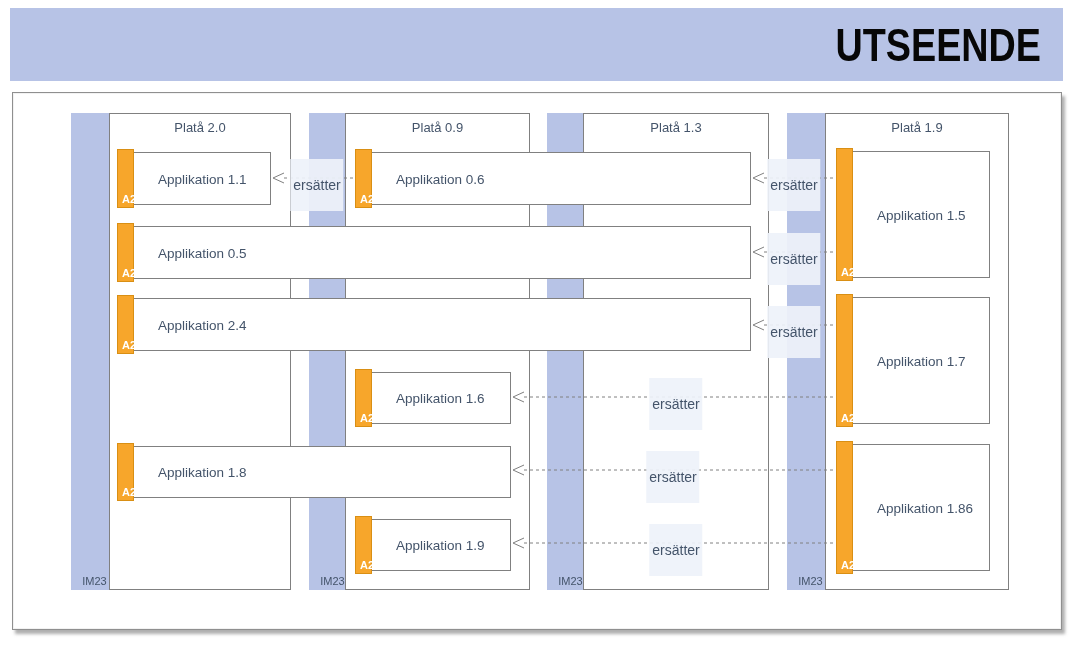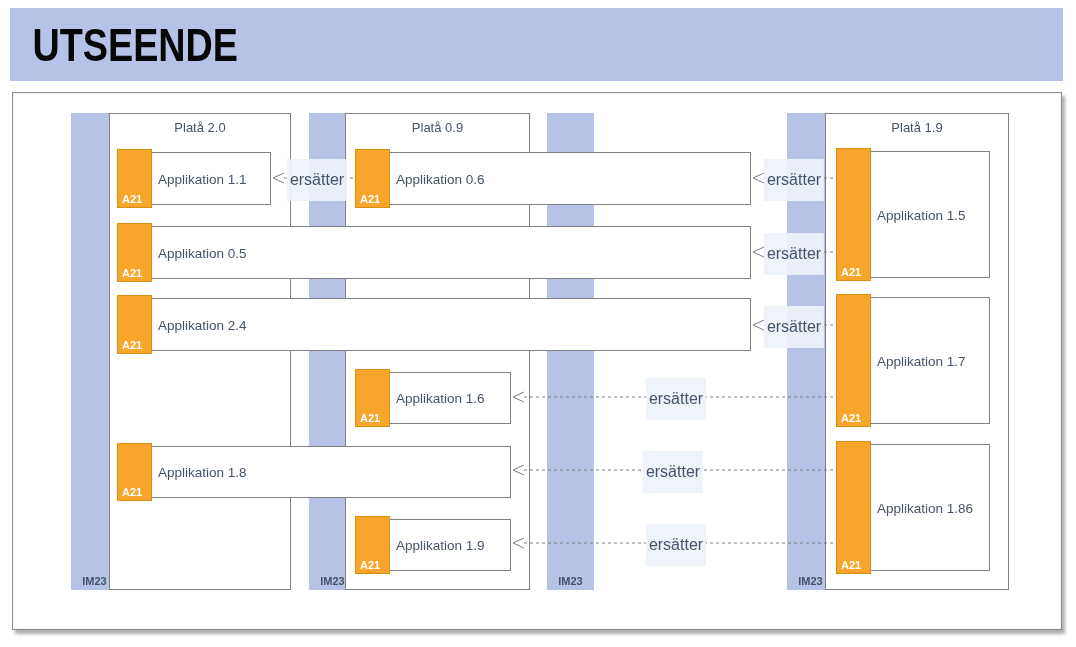--- a/index.html
+++ b/index.html
@@ -7,38 +7,38 @@
     width:1076px;height:647px;position:relative;overflow:hidden;
     background:#ffffff;
     font-family:"Liberation Sans",sans-serif;
   }
   #root{position:absolute;inset:0;}
 
   
   .banner{
     position:absolute;left:10px;top:8px;width:1053px;height:73px;
     background:#b7c3e6;
-    display:flex;align-items:center;justify-content:flex-start;
+    display:flex;align-items:center;justify-content:flex-end;
   }
   .banner .title{
     margin:0;font-size:46px;font-weight:700;color:#070707;
     transform:scaleX(0.82);letter-spacing:0px;
   }
 
   
   .panel{
     position:absolute;left:12px;top:92px;width:1048px;height:536px;
     background:#ffffff;border:1px solid #8f8f8f;
     box-shadow:3px 4px 3px rgba(110,110,110,0.55), inset 0 0 0 1px #f2f2f2;
   }
 
   
   .vbar{
     position:absolute;top:113px;height:477px;width:47px;
-    background:#b7c3e6;z-index:1;font-weight:bold;
+    background:#b7c3e6;z-index:1;
   }
   .vbar .bar-label{
     position:absolute;bottom:3px;left:0;width:100%;text-align:center;
     font-size:11px;color:#44546a;
   }
 
   
   .platform{
     position:absolute;top:113px;height:477px;background:#ffffff;
     border:1px solid #808080;z-index:2;box-sizing:border-box;
@@ -47,37 +47,37 @@
     position:absolute;top:6px;left:0;width:100%;text-align:center;
     font-size:13px;color:#44546a;
   }
 
   
   .app{
     position:absolute;background:#ffffff;border:1px solid #808080;
     z-index:3;box-sizing:border-box;
   }
   .app .tab{
-    position:absolute;left:-1px;top:-4px;bottom:-4px;width:35px;
+    position:absolute;left:-1px;top:-4px;bottom:-4px;width:17px;
     background:#f7a62b;border:1px solid #d98f14;box-sizing:border-box;text-align:right;
   }
   .app .tag{
     position:absolute;left:4px;bottom:2px;
     font-size:11px;font-weight:700;color:#ffffff;
   }
   .app .app-label{
     position:absolute;left:40px;top:50%;transform:translateY(-50%);
     font-size:13.5px;color:#44546a;white-space:nowrap;
   }
 
   
   .conn{position:absolute;z-index:4;}
   .conn-label{
-    position:absolute;z-index:5;font-size:16px;color:#44546a;
-    background:rgba(238,242,250,0.92);padding:12px 3px;
+    position:absolute;z-index:5;font-size:14px;color:#44546a;
+    background:rgba(238,242,250,0.92);padding:18px 3px;
     transform:translateX(-50%);white-space:nowrap;
   }
 </style>
 </head>
 <body>
 
 <div id="root">
 
   <div class="banner">
     <div class="title">UTSEENDE</div>
@@ -96,20 +96,23 @@
   </div>
   <div class="vbar" style="left:787px;">
     <div class="bar-label">IM23</div>
   </div>
 
   <div class="platform" style="left:109px;width:182px;">
     <div class="platform-label">Platå 2.0</div>
   </div>
   <div class="platform" style="left:345px;width:185px;">
     <div class="platform-label">Platå 0.9</div>
+  </div>
+  <div class="platform" style="left:583px;width:186px;">
+    <div class="platform-label">Platå 1.3</div>
   </div>
   <div class="platform" style="left:825px;width:184px;">
     <div class="platform-label">Platå 1.9</div>
   </div>
 
   <div class="app" style="left:117px;top:152px;width:154px;height:53px;">
     <div class="tab">
         <span class="tag">A21</span>
       </div>
     <div class="app-label">Applikation 1.1</div>

